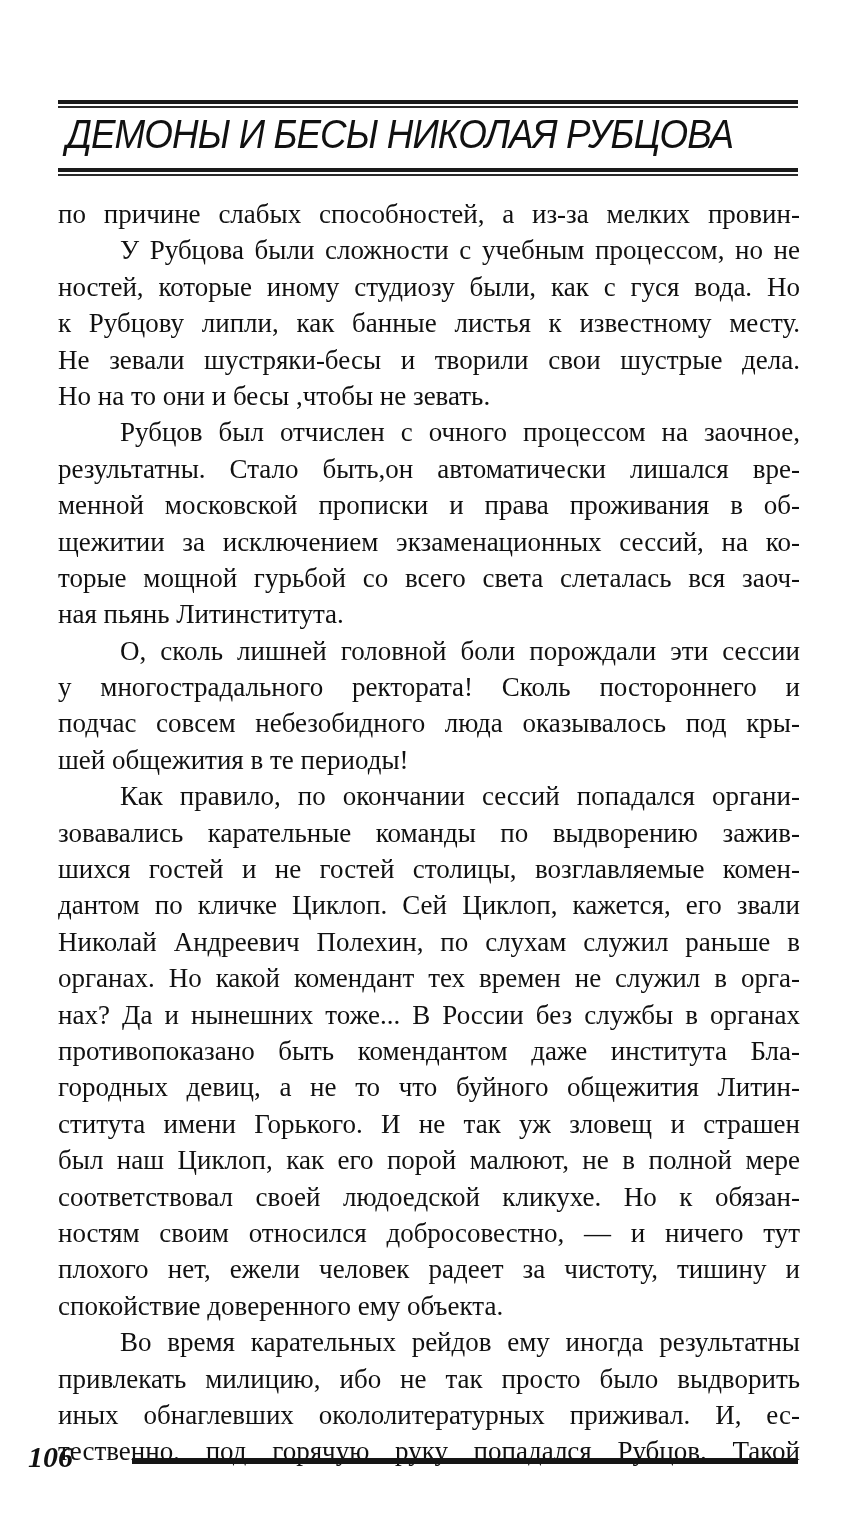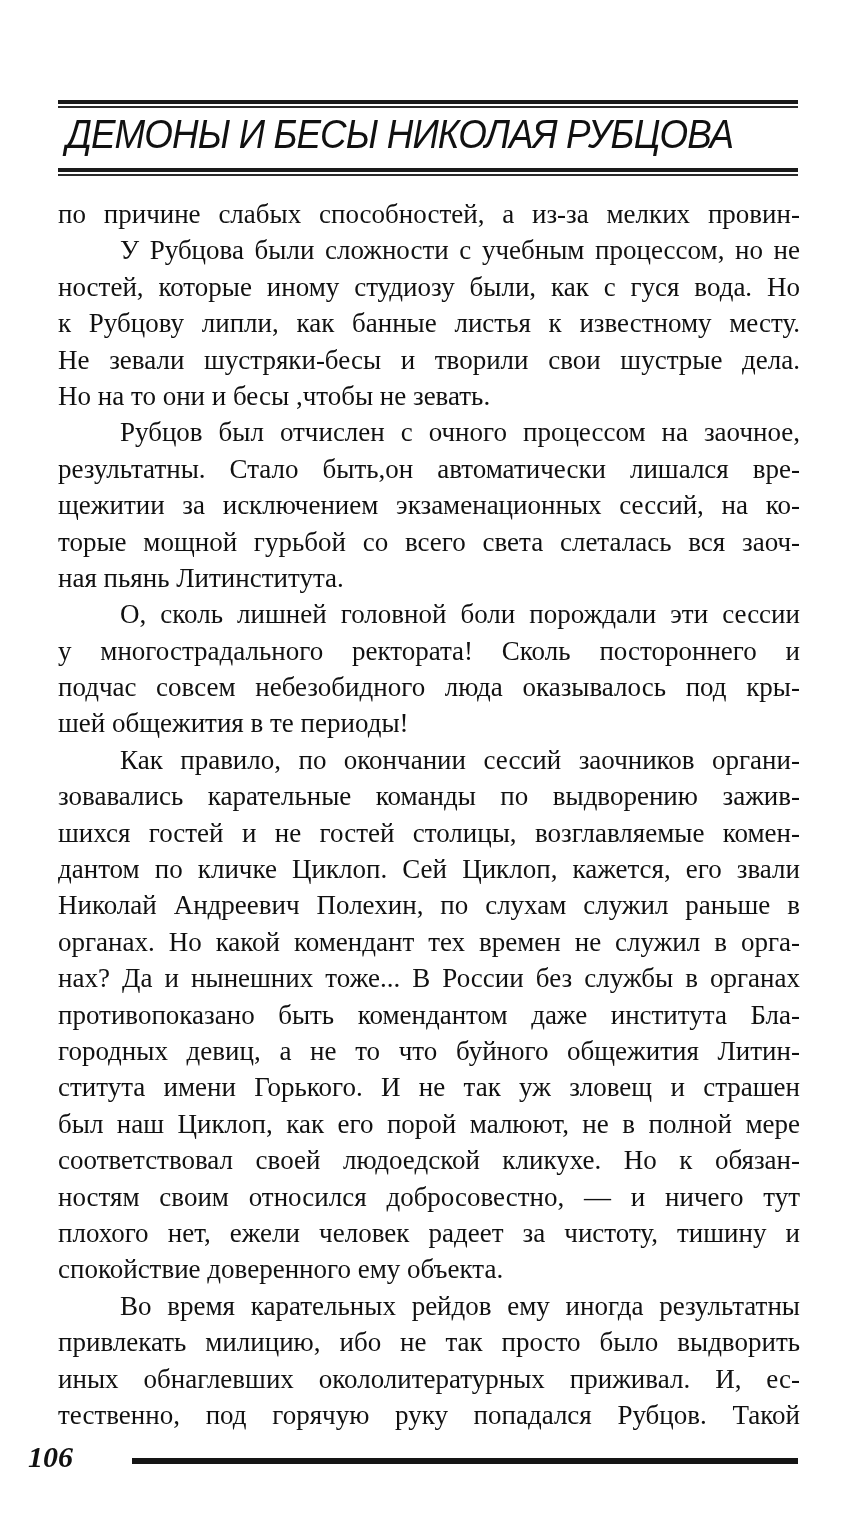--- a/index.html
+++ b/index.html
@@ -41,32 +41,33 @@
         <div class="line justify">по причине слабых способностей, а из-за мелких провин-</div>
         <div class="line justify indent">У Рубцова были сложности с учебным процессом, но не</div>
         <div class="line justify">ностей, которые иному студиозу были, как с гуся вода. Но</div>
         <div class="line justify">к Рубцову липли, как банные листья к известному месту.</div>
         <div class="line justify">Не зевали шустряки-бесы и творили свои шустрые дела.</div>
         <div class="line last">Но на то они и бесы ,чтобы не зевать.</div>
       </div>
       <div>
         <div class="line justify indent">Рубцов был отчислен с очного процессом на заочное,</div>
         <div class="line justify">результатны. Стало быть,он автоматически лишался вре-</div>
+        <div class="line justify">менной московской прописки и права проживания в об-</div>
         <div class="line justify">щежитии за исключением экзаменационных сессий, на ко-</div>
         <div class="line justify">торые мощной гурьбой со всего света слеталась вся заоч-</div>
         <div class="line last">ная пьянь Литинститута.</div>
       </div>
       <div>
         <div class="line justify indent">О, сколь лишней головной боли порождали эти сессии</div>
         <div class="line justify">у многострадального ректората! Сколь постороннего и</div>
         <div class="line justify">подчас совсем небезобидного люда оказывалось под кры-</div>
         <div class="line last">шей общежития в те периоды!</div>
       </div>
       <div>
-        <div class="line justify indent">Как правило, по окончании сессий заочников органи-</div>
+        <div class="line justify indent">Как правило, по окончании сессий попадался органи-</div>
         <div class="line justify">зовавались карательные команды по выдворению зажив-</div>
         <div class="line justify">шихся гостей и не гостей столицы, возглавляемые комен-</div>
         <div class="line justify">дантом по кличке Циклоп. Сей Циклоп, кажется, его звали</div>
         <div class="line justify">Николай Андреевич Полехин, по слухам служил раньше в</div>
         <div class="line justify">органах. Но какой комендант тех времен не служил в орга-</div>
         <div class="line justify">нах? Да и нынешних тоже... В России без службы в органах</div>
         <div class="line justify">противопоказано быть комендантом даже института Бла-</div>
         <div class="line justify">городных девиц, а не то что буйного общежития Литин-</div>
         <div class="line justify">ститута имени Горького. И не так уж зловещ и страшен</div>
         <div class="line justify">был наш Циклоп, как его порой малюют, не в полной мере</div>

